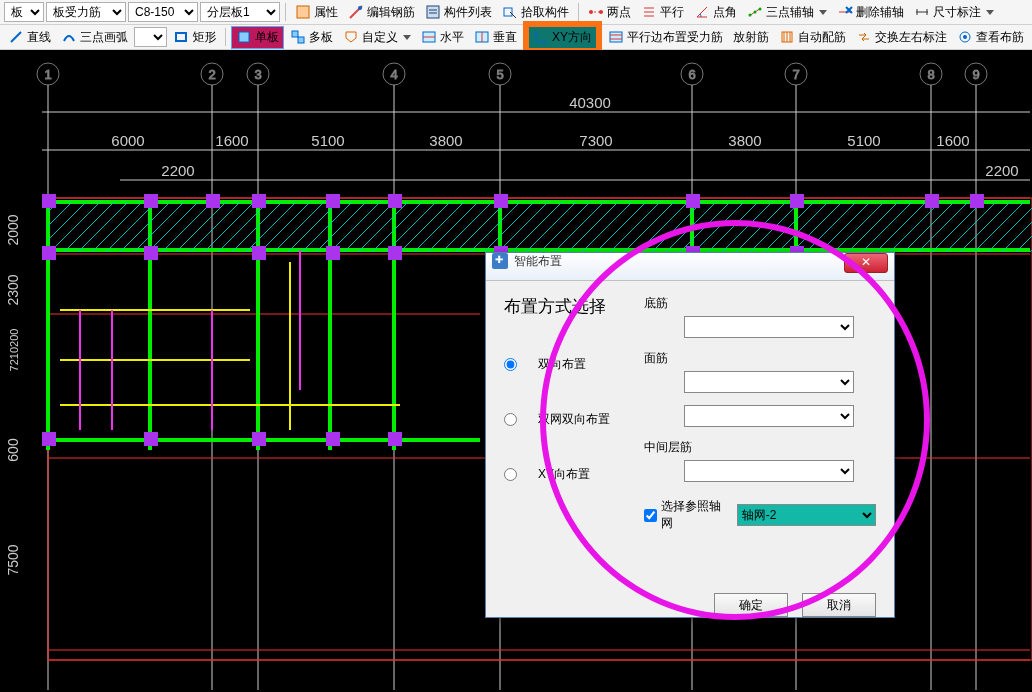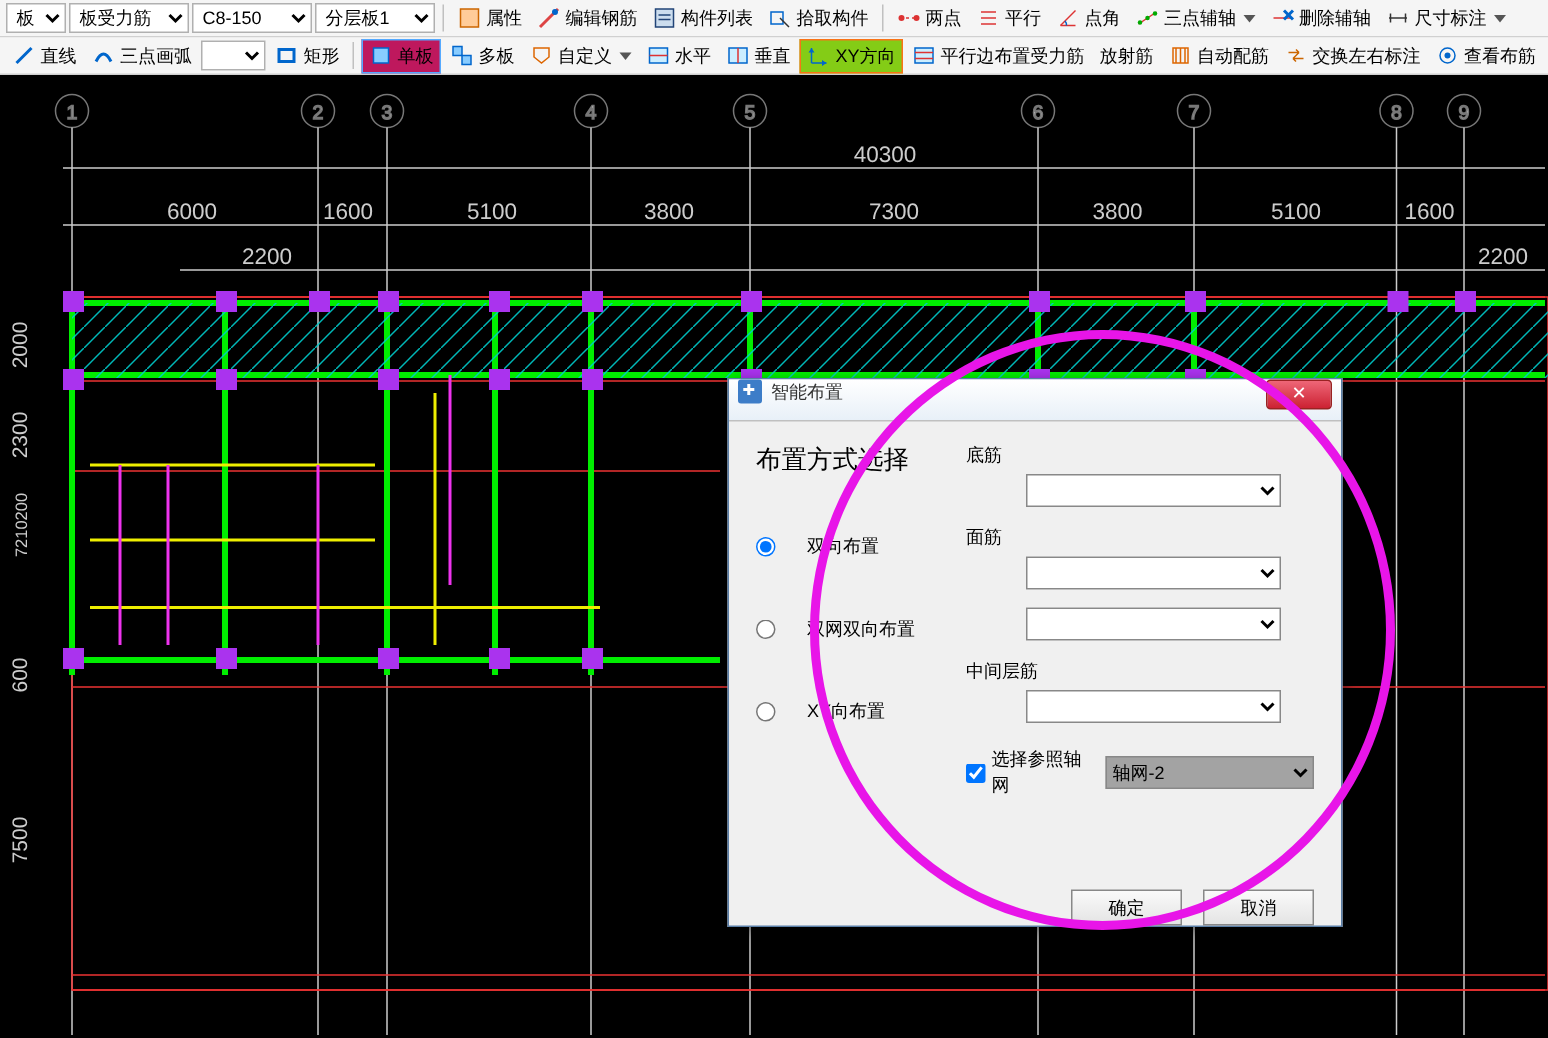--- a/index.html
+++ b/index.html
@@ -27,34 +27,34 @@
 .dlg-body { padding: 14px 18px; display: flex; gap: 20px; }
 .dlg-left { width: 120px; }
 .dlg-left-title { margin-bottom: 20px; font-size: 17px; }
 .radio-row { display: flex; align-items: center; margin: 38px 0; gap: 21px; }
 .radio-row input { margin: 0; }
 .dlg-right { flex: 1; }
 .field-row { margin-bottom: 12px; }
 .field-row .lbl { display: block; margin-bottom: 4px; font-size: 12px; }
 .field-row .combo { width: 170px; height: 22px; border: 1px solid #888; background: #fff; font-size: 12px; margin-left: 40px; }
 .chk-row { display: flex; align-items: center; gap: 4px; margin-top: 16px; }
-.chk-row .combo { width: 140px; height: 22px; border: 1px solid #888; background: #a3a3a3; font-size: 12px; }
+.chk-row .combo { width: 140px; height: 22px; border: 1px solid #888; background: #14b8a6; font-size: 12px; }
 .dlg-buttons { position: absolute; bottom: 0; right: 18px; display: flex; gap: 14px; }
 .dlg-btn { width: 74px; height: 24px; border: 1px solid #888; background: linear-gradient(#fafafa, #e4e4e4); font-size: 12px; cursor: pointer; }
 
 
 .annotation-ellipse { position: absolute; pointer-events: none; border: 6px solid #e815e8; border-radius: 50%; top: 220px; left: 540px; width: 390px; height: 400px; z-index: 100; }
 </style>
 </head>
 <body>
 
 <div class="toolbar">
   <select class="tb-sel" style="width:40px"><option>板</option></select>
   <select class="tb-sel" style="width:80px"><option>板受力筋</option></select>
-  <select class="tb-sel" style="width:80px"><option>C8-150</option></select>
+  <select class="tb-sel" style="width:70px"><option>C8-150</option></select>
   <select class="tb-sel" style="width:80px"><option>分层板1</option></select>
   <span class="tb-sep"></span>
   <span class="tb-item">
       <svg class="tb-icon">
         <rect x="2" y="2" width="12" height="12" fill="#fc9" stroke="#c60"></rect>
       </svg>
       <span>属性</span>
     </span>
   <span class="tb-item">
       <svg class="tb-icon">
@@ -180,21 +180,21 @@
       </svg>
       <span>水平</span>
     </span>
   <span class="tb-item">
       <svg class="tb-icon">
         <rect x="2" y="3" width="12" height="10" fill="#cef" stroke="#06c"></rect>
         <line x1="8" y1="3" x2="8" y2="13" stroke="#d33"></line>
       </svg>
       <span>垂直</span>
     </span>
-  <span class="tb-item" style="border:1px solid #f97316;background:#84cc16">
+  <span class="tb-item" style="border:6px solid #f97316;background:#0f766e">
       <svg class="tb-icon">
         <line x1="3" y1="13" x2="3" y2="3" stroke="#06c"></line>
         <line x1="3" y1="13" x2="13" y2="13" stroke="#06c"></line>
         <path d="M3,3 l-2,3 l4,0 z M13,13 l-3,-2 l0,4 z" fill="#06c"></path>
       </svg>
       <span>XY方向</span>
     </span>
   <span class="tb-item">
       <svg class="tb-icon">
         <rect x="2" y="3" width="12" height="10" fill="#cef" stroke="#06c"></rect>

